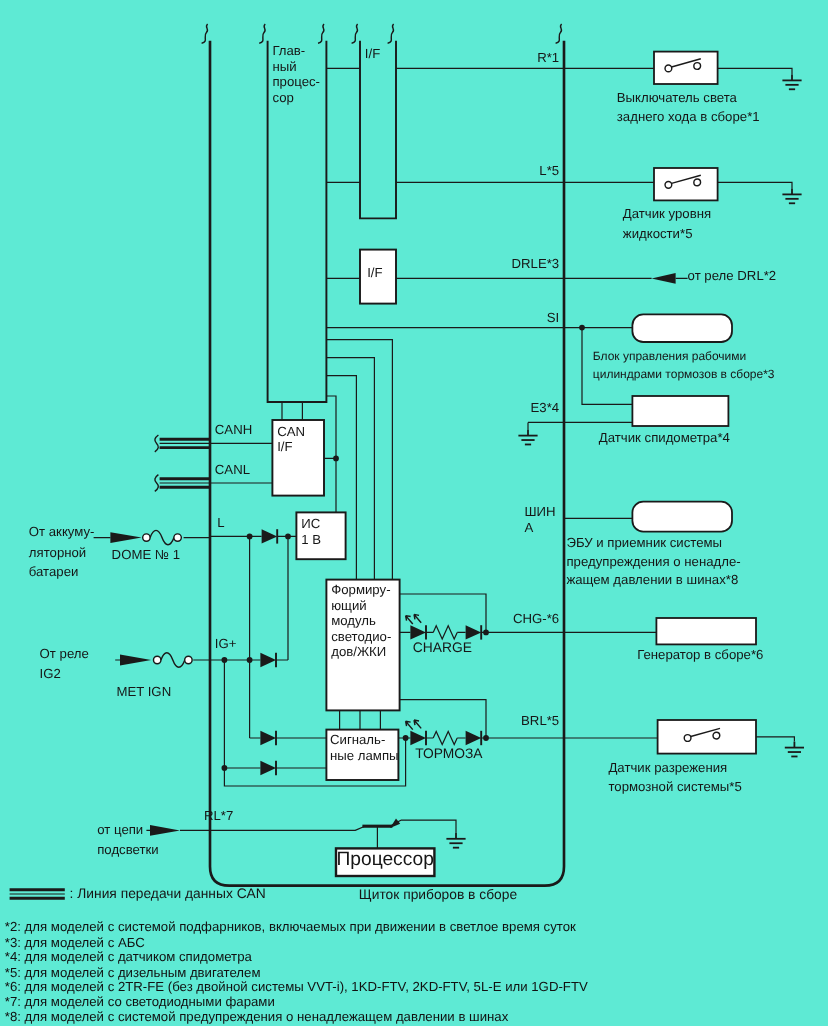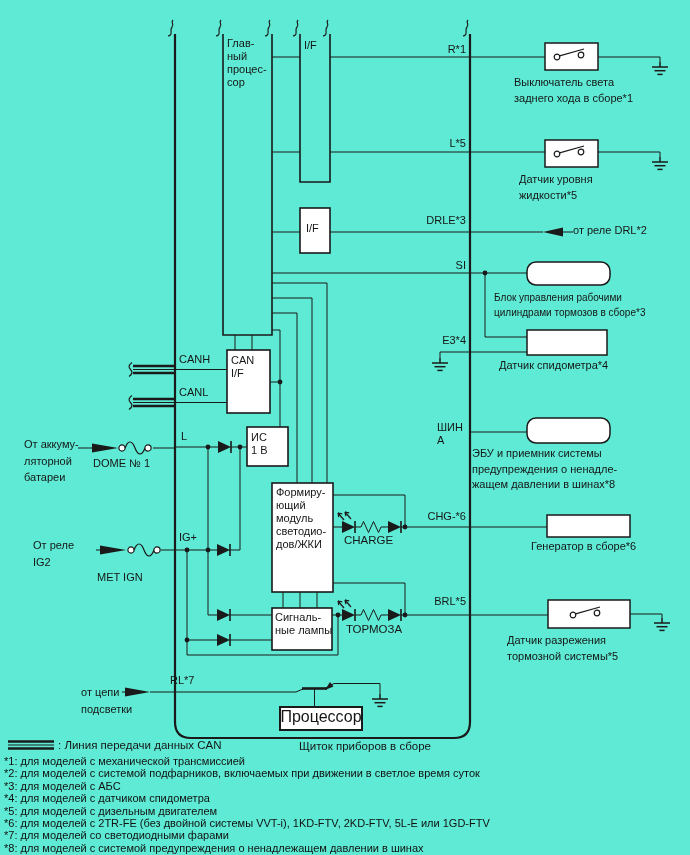--- a/index.html
+++ b/index.html
@@ -261,21 +261,20 @@
 <div class="lbl lh16" style="left:472px;top:446px;">ЭБУ и приемник системы
 предупреждения о ненадле-
 жащем давлении в шинах*8</div>
 <div class="lbl" style="left:531px;top:540px;">Генератор в сборе*6</div>
 <div class="lbl lh16" style="left:507px;top:633px;">Датчик разрежения
 тормозной системы*5</div>
 
 <div class="lbl big" style="left:58px;top:739px;">: Линия передачи данных CAN</div>
 <div class="lbl big" style="left:299px;top:740px;">Щиток приборов в сборе</div>
 
-<div class="fn" style="left:4px;top:755px;">*1: для моделей с механической трансмиссией</div>
 <div class="fn" style="left:4px;top:767px;">*2: для моделей с системой подфарников, включаемых при движении в светлое время суток</div>
 <div class="fn" style="left:4px;top:780px;">*3: для моделей с АБС</div>
 <div class="fn" style="left:4px;top:792px;">*4: для моделей с датчиком спидометра</div>
 <div class="fn" style="left:4px;top:805px;">*5: для моделей с дизельным двигателем</div>
 <div class="fn" style="left:4px;top:817px;">*6: для моделей с 2TR-FE (без двойной системы VVT-i), 1KD-FTV, 2KD-FTV, 5L-E или 1GD-FTV</div>
 <div class="fn" style="left:4px;top:829px;">*7: для моделей со светодиодными фарами</div>
 <div class="fn" style="left:4px;top:842px;">*8: для моделей с системой предупреждения о ненадлежащем давлении в шинах</div>
 
 </div>
 

